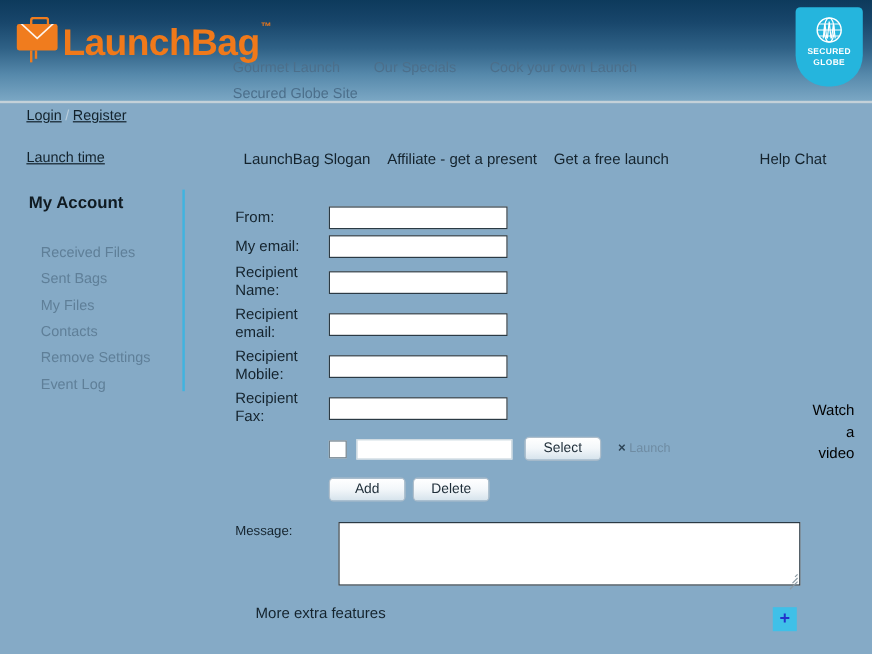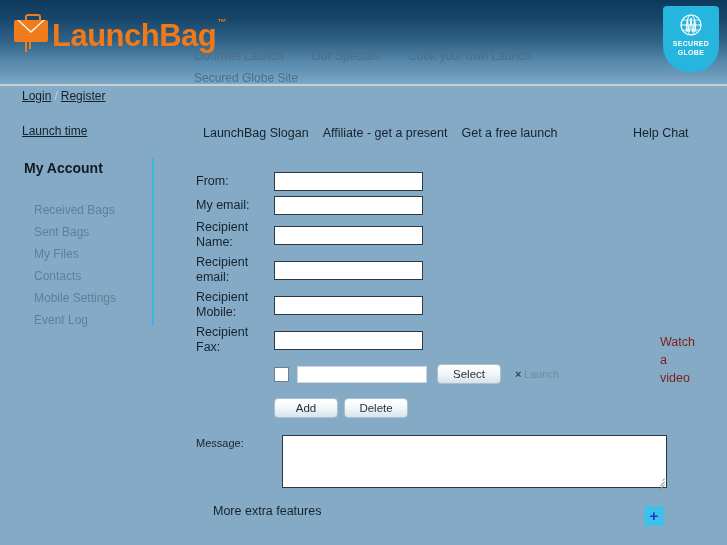--- a/index.html
+++ b/index.html
@@ -339,23 +339,23 @@
     font-weight: bold;
     line-height: 19px;
     text-align: center;
     cursor: pointer;
   }
 
   .watch {
     position: absolute;
     left: 660px; top: 333px;
     width: 52px;
-    text-align: left;
+    text-align: right;
     font-size: 12.5px;
-    color: #7f1d1d;
+    color: #000000;
     line-height: 18px;
   }
 </style>
 </head>
 <body>
 
 <div class="header">
 
   <div class="logo">
     <div class="logo-mark">
@@ -400,25 +400,25 @@
 
 <div class="slogan">
   <span>LaunchBag Slogan</span><span>Affiliate - get a present</span><span>Get a free launch</span>
 </div>
 
 <div class="helpchat">Help Chat</div>
 
 <div class="sidebar">
   <div class="sidebar-title">My Account</div>
   <ul class="sidebar-list">
-    <li>Received Bags</li>
+    <li>Received Files</li>
     <li>Sent Bags</li>
     <li>My Files</li>
     <li>Contacts</li>
-    <li>Mobile Settings</li>
+    <li>Remove Settings</li>
     <li>Event Log</li>
   </ul>
 </div>
 <div class="sidebar-rule"></div>
 
 <div class="form">
 
   <div class="row">
     <div class="lbl">From:</div>
     <input class="txt" type="text" value="" style="">

